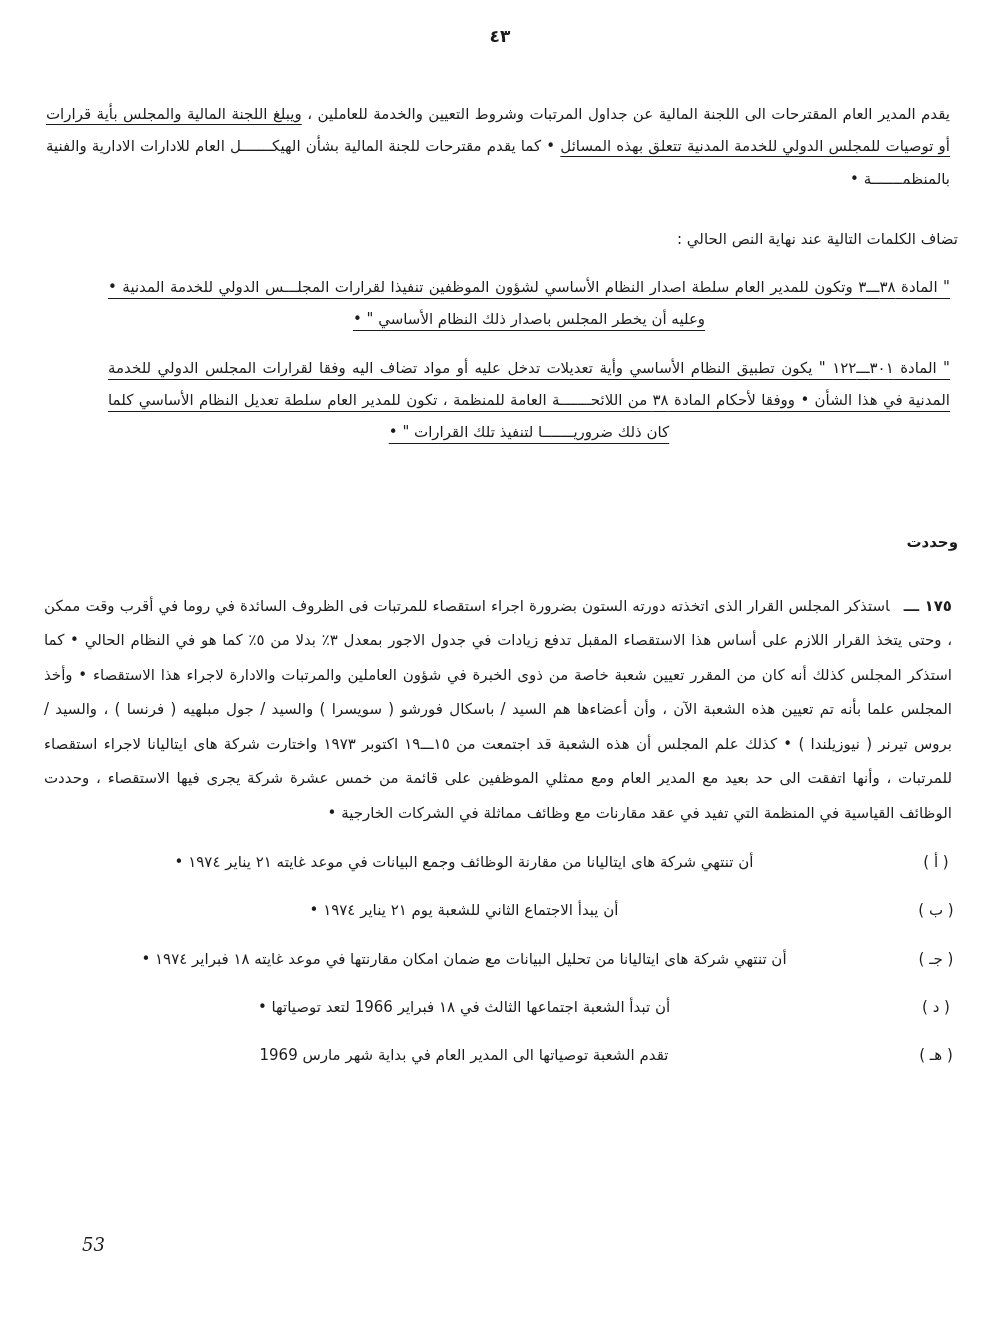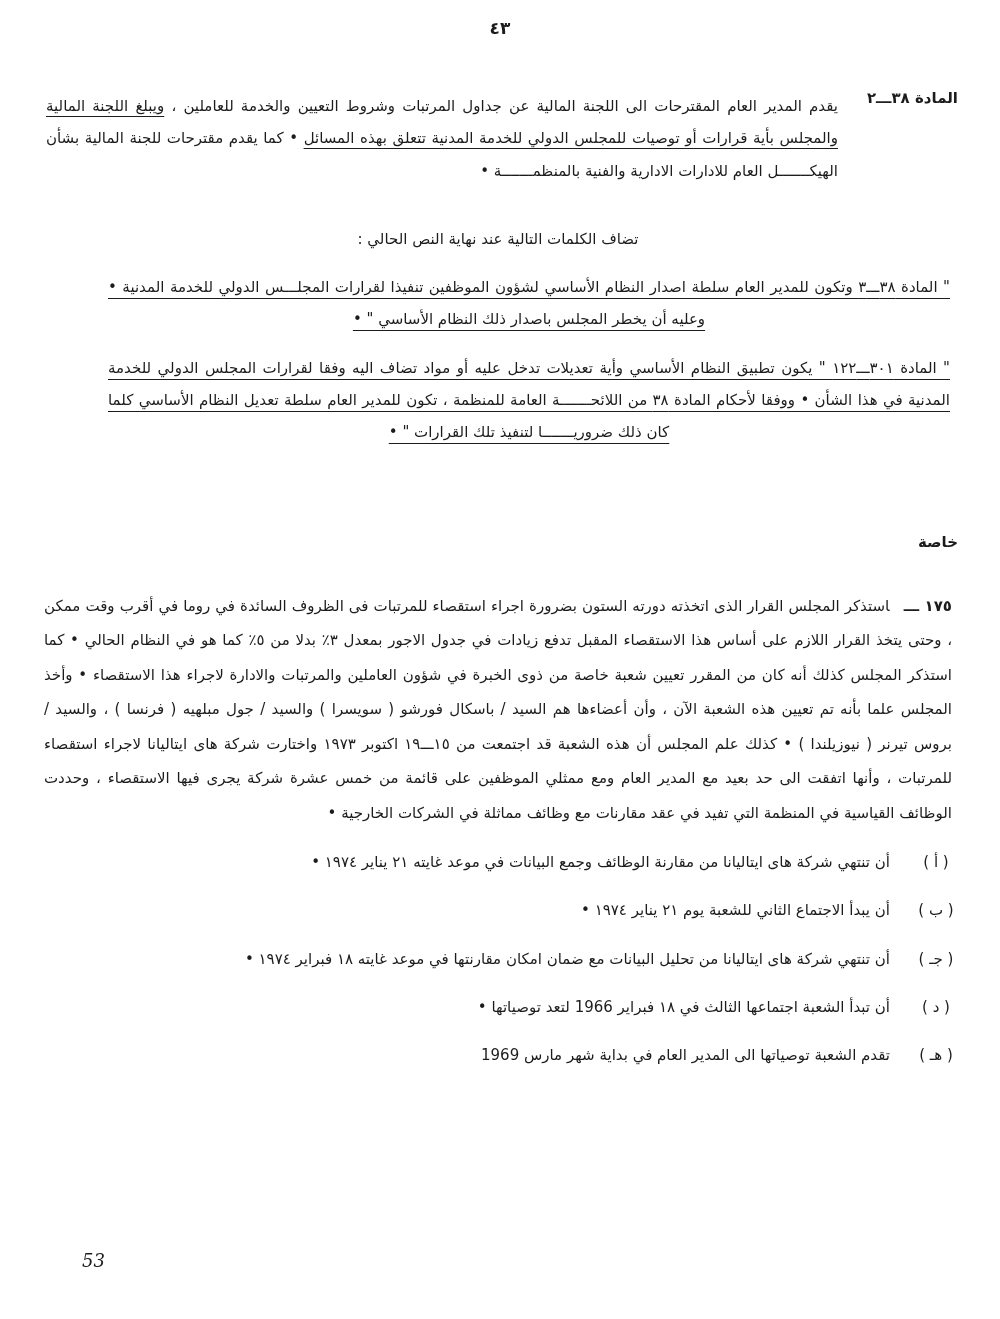--- a/index.html
+++ b/index.html
@@ -11,21 +11,21 @@
     font-family: "DejaVu Sans", sans-serif;
     color: #1c1c1c;
     overflow: hidden;
   }
   .page {
     position: absolute;
     inset: 0;
   }
   .page-num-top {
     text-align: center;
-    padding-top: 18px;
+    padding-top: 26px;
     font-size: 17px;
     font-weight: bold;
     letter-spacing: 2px;
   }
   .content {
     direction: rtl;
     padding: 0 42px 0 38px;
     font-size: 15px;
     line-height: 2.15;
   }
@@ -41,22 +41,22 @@
   }
   .article-text {
     flex: 1;
     margin: 8px;
     text-align: justify;
     text-align-last: right;
   }
   .u { text-decoration: underline; text-underline-offset: 5px; text-decoration-thickness: 1px; }
   .u-block { text-decoration: underline; text-underline-offset: 6px; text-decoration-thickness: 1px; }
   .note {
-    margin: 28px 0 0;
-    text-align: center;
+    margin: 20px 0 0;
+    text-align: right;
   }
   .quoted {
     margin: 16px 8px 0 70px;
     text-align: justify;
     text-align-last: center;
   }
   .report-heading {
     display: flex;
     gap: 55px;
     align-items: baseline;
@@ -78,54 +78,53 @@
     margin-top: 16px;
     align-items: baseline;
   }
   .marker {
     min-width: 44px;
     text-align: center;
     white-space: nowrap;
   }
   .item-text {
     flex: 1;
-    text-align: right;
+    text-align: center;
   }
   .page-num-bottom {
     position: absolute;
     left: 82px;
-    bottom: 48px;
+    bottom: 64px;
     font-family: "DejaVu Serif", serif;
     font-style: italic;
     font-size: 18px;
   }
 </style>
 </head>
 <body>
 
 <div class="page">
 
   <div class="page-num-top">٤٣</div>
 
   <div class="content">
 
     <div class="article-row">
-      <div class="article-label">المادة ٣٨ـــ٢</div>
       <p class="article-text"><span>يقدم المدير العام المقترحات الى اللجنة المالية عن جداول المرتبات وشروط التعيين والخدمة للعاملين ، </span><span class="u">ويبلغ اللجنة المالية والمجلس بأية قرارات أو توصيات للمجلس الدولي للخدمة المدنية تتعلق بهذه المسائل</span><span> • كما يقدم مقترحات للجنة المالية بشأن الهيكـــــــل العام للادارات الادارية والفنية بالمنظمـــــــة •</span></p>
     </div>
 
     <p class="note">تضاف الكلمات التالية عند نهاية النص الحالي :</p>
 
     <p class="quoted u-block">" المادة ٣٨ـــ٣   وتكون للمدير العام سلطة اصدار النظام الأساسي لشؤون الموظفين تنفيذا لقرارات المجلـــس الدولي للخدمة المدنية • وعليه أن يخطر المجلس باصدار ذلك النظام الأساسي " •</p>
 
 
     <p class="quoted u-block">" المادة ٣٠١ـــ١٢٢ " يكون تطبيق النظام الأساسي وأية تعديلات تدخل عليه أو مواد تضاف اليه  وفقا لقرارات المجلس الدولي للخدمة المدنية في هذا الشأن • ووفقا لأحكام المادة ٣٨ من اللائحـــــــة العامة للمنظمة ، تكون للمدير العام سلطة تعديل النظام الأساسي كلما كان ذلك ضروريـــــــا لتنفيذ تلك القرارات " •</p>
 
     <div class="report-heading">
-      <span class="dash">خاصة</span>
+      <span class="dash">وحددت</span>
     </div>
 
     <p class="body-para"><span class="para-num">١٧٥ ـــ</span><span>استذكر المجلس القرار الذى اتخذته  دورته  الستون بضرورة اجراء استقصاء للمرتبات فى الظروف السائدة  في روما في أقرب وقت ممكن ، وحتى يتخذ القرار اللازم على أساس هذا الاستقصاء المقبل تدفع زيادات في جدول الاجور بمعدل ٣٪ بدلا من ٥٪ كما هو في النظام الحالي • كما استذكر المجلس كذلك أنه كان من المقرر تعيين شعبة خاصة من ذوى الخبرة في شؤون العاملين والمرتبات والادارة لاجراء هذا الاستقصاء • وأخذ المجلس علما بأنه تم تعيين هذه الشعبة الآن ، وأن أعضاءها هم السيد / باسكال فورشو ( سويسرا ) والسيد / جول مبلهيه ( فرنسا ) ، والسيد / بروس تيرنر ( نيوزيلندا ) • كذلك علم المجلس أن هذه الشعبة قد اجتمعت من ١٥ـــ١٩ اكتوبر ١٩٧٣ واختارت شركة هاى ايتاليانا لاجراء استقصاء للمرتبات ، وأنها اتفقت الى حد بعيد مع المدير العام ومع ممثلي الموظفين على قائمة من خمس عشرة شركة يجرى فيها الاستقصاء ، وحددت الوظائف القياسية في المنظمة التي تفيد في عقد مقارنات مع وظائف مماثلة في الشركات الخارجية •</span></p>
 
 
     <div class="schedule">
       <div class="sched-item">
         <span class="marker">( أ )</span>
         <span class="item-text">أن تنتهي شركة هاى ايتاليانا من مقارنة الوظائف وجمع البيانات في موعد غايته ٢١ يناير ١٩٧٤ •</span>
       </div>

